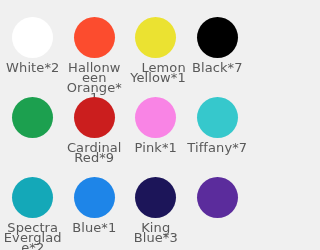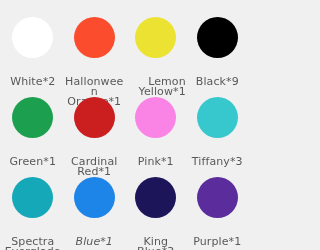--- a/index.html
+++ b/index.html
@@ -30,22 +30,22 @@
     justify-content: flex-start;
   }
   .swatch-dot {
     width: 41px;
     height: 41px;
     border-radius: 50%;
     margin-top: 13px;
     flex: 0 0 auto;
   }
   .swatch-label {
-    margin-top: 19px;
-    font-size: 11px;
+    margin-top: 5px;
+    font-size: 13px;
     line-height: 10px;
     color: #595959;
     text-align: center;
     width: 60px;
     letter-spacing: 0.1px;
     word-wrap: break-word;
   }
   
   .row-2 .swatch-dot { margin-top: 9px; }
   .row-3 .swatch-dot { margin-top: 9px; }
@@ -62,50 +62,48 @@
   <div class="swatch-cell row-1">
     <div class="swatch-dot" style="background-color: rgb(252, 76, 46);"></div>
     <div class="swatch-label" style="color: rgb(89, 89, 89);">Hallonween Orange*1</div>
   </div>
   <div class="swatch-cell row-1">
     <div class="swatch-dot" style="background-color: rgb(235, 226, 49);"></div>
     <div class="swatch-label" style="color: rgb(89, 89, 89); text-align: right;">Lemon Yellow*1</div>
   </div>
   <div class="swatch-cell row-1">
     <div class="swatch-dot" style="background-color: rgb(0, 0, 0);"></div>
-    <div class="swatch-label" style="color: rgb(89, 89, 89);">Black*9</div>
+    <div class="swatch-label" style="color: rgb(89, 89, 89);">Black*7</div>
   </div>
 
   <div class="swatch-cell row-2">
     <div class="swatch-dot" style="background-color: rgb(28, 160, 79);"></div>
-    <div class="swatch-label" style="color: rgb(89, 89, 89);">Green*1</div>
   </div>
   <div class="swatch-cell row-2">
     <div class="swatch-dot" style="background-color: rgb(203, 30, 30);"></div>
-    <div class="swatch-label" style="color: rgb(89, 89, 89);">Cardinal Red*1</div>
+    <div class="swatch-label" style="color: rgb(89, 89, 89);">Cardinal Red*9</div>
   </div>
   <div class="swatch-cell row-2">
     <div class="swatch-dot" style="background-color: rgb(249, 132, 229);"></div>
     <div class="swatch-label" style="color: rgb(89, 89, 89); text-align: center;">Pink*1</div>
   </div>
   <div class="swatch-cell row-2">
     <div class="swatch-dot" style="background-color: rgb(54, 200, 204);"></div>
-    <div class="swatch-label" style="color: rgb(89, 89, 89);">Tiffany*3</div>
+    <div class="swatch-label" style="color: rgb(89, 89, 89);">Tiffany*7</div>
   </div>
 
   <div class="swatch-cell row-3">
     <div class="swatch-dot" style="background-color: rgb(20, 168, 184);"></div>
     <div class="swatch-label" style="color: rgb(89, 89, 89);">Spectra Everglade*2</div>
   </div>
   <div class="swatch-cell row-3">
     <div class="swatch-dot" style="background-color: rgb(30, 133, 232);"></div>
-    <div class="swatch-label" style="color: rgb(89, 89, 89); font-style: italic;">Blue*1</div>
+    <div class="swatch-label" style="color: rgb(89, 89, 89);">Blue*1</div>
   </div>
   <div class="swatch-cell row-3">
     <div class="swatch-dot" style="background-color: rgb(28, 21, 89);"></div>
     <div class="swatch-label" style="color: rgb(89, 89, 89);">King Blue*3</div>
   </div>
   <div class="swatch-cell row-3">
     <div class="swatch-dot" style="background-color: rgb(91, 44, 156);"></div>
-    <div class="swatch-label" style="color: rgb(89, 89, 89);">Purple*1</div>
   </div>
 
 </div>
 
 </body></html>

